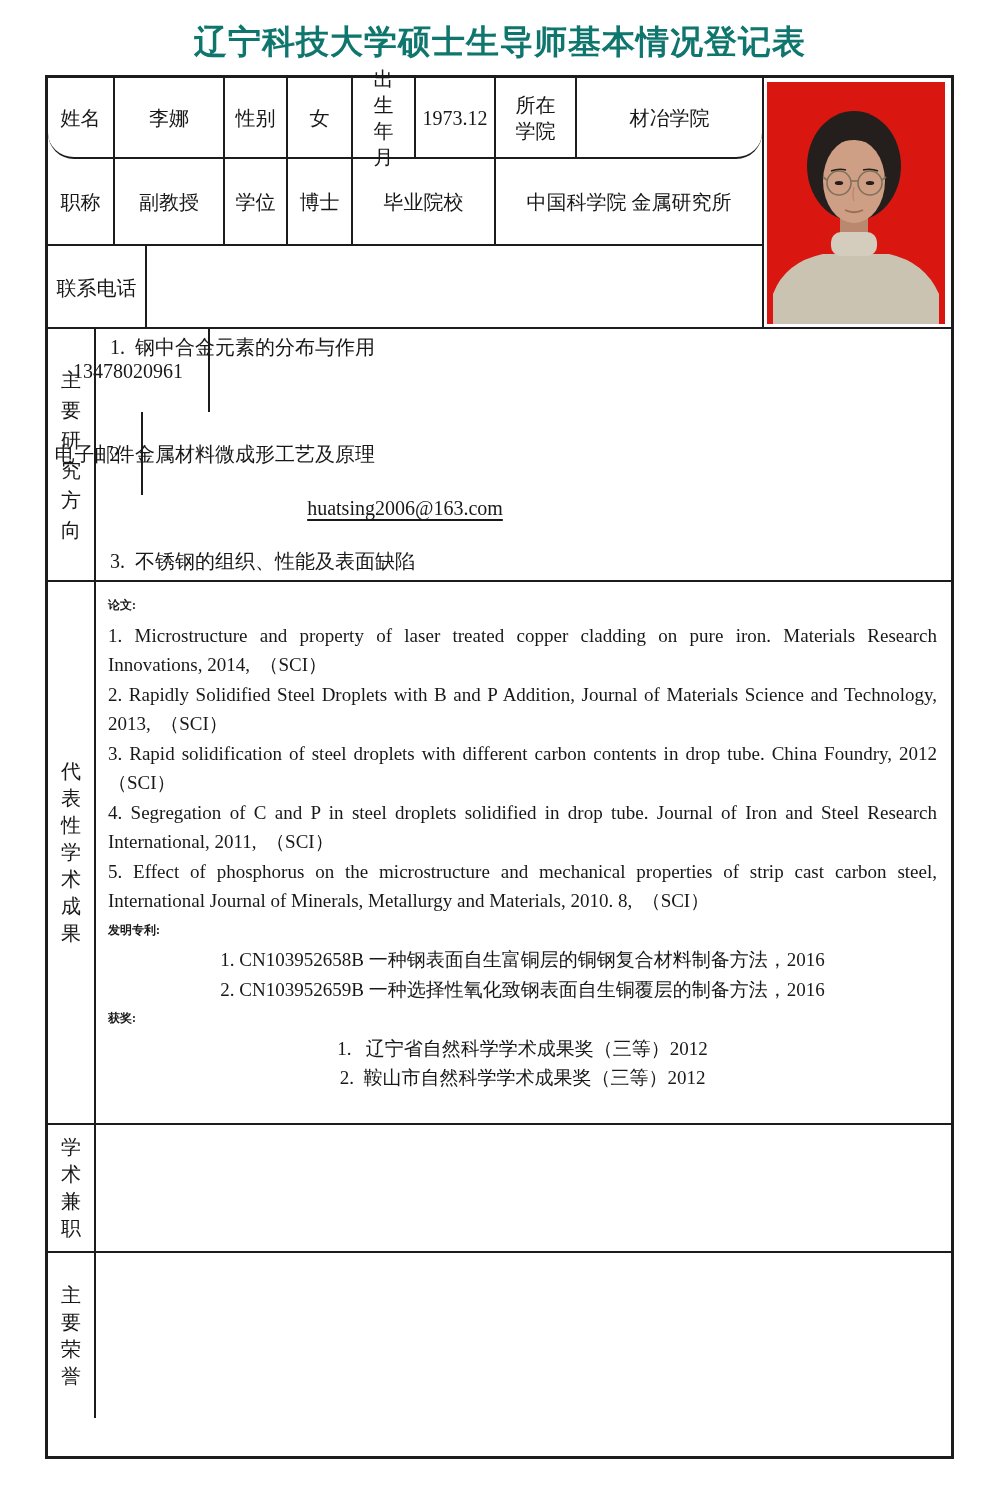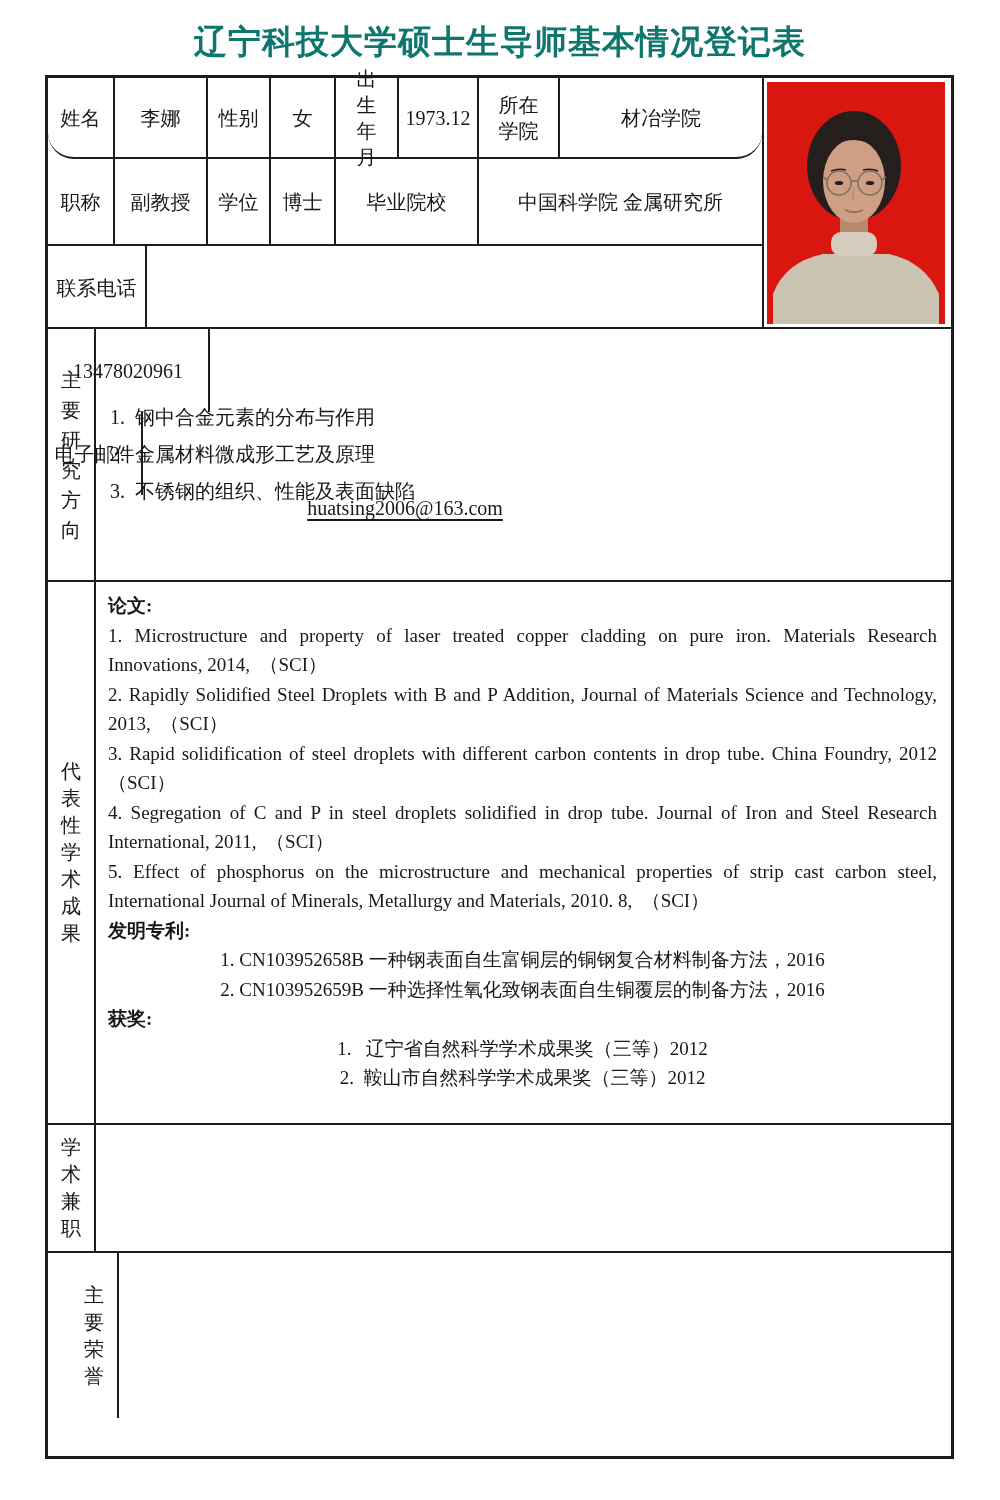--- a/index.html
+++ b/index.html
@@ -51,38 +51,38 @@
   
   .vcell { width:48px; flex-shrink:0; border-right:2px solid #1c1c1c; display:flex; align-items:center; justify-content:center; }
   .vlabel {
     width:22px; font-size:20px; text-align:center;
     word-break:break-all; line-height:30px;
   }
   .vlabel.tight { line-height:27px; }
   
   .content { flex:1 1 auto; text-align:left; }
   .research-content {
-    display:flex; flex-direction:column; justify-content:center;
+    display:flex; flex-direction:column; justify-content:space-between;
     padding-left:14px; font-size:20px;
   }
   .research-content div { line-height:37px; white-space:pre-wrap; }
   .achv-content {
     padding:9px 14px 8px 12px;
     font-size:19px; line-height:29.5px;
   }
-  .achv-content .heading { font-weight:700; font-size:19px; }
+  .achv-content .heading { font-weight:700; font-size:12px; }
   .achv-content .entry { text-align:justify; white-space:pre-wrap; }
   .achv-content .entry.cjk { text-align:center; }
   .empty-content { flex:1 1 auto; }
   .row4 { height:253px; }
   .row5 { height:543px; }
   .row6 { height:128px; }
-  .row7 { height:165px;padding-left:23px; }
+  .row7 { height:165px; }
   
-  .w67{width:67px;} .w93{width:93px;} .w63{width:63px;} .w65{width:65px;}
+  .w67{width:67px;} .w93{width:110px;} .w63{width:63px;} .w65{width:65px;}
   .w80{width:80px;} .w81{width:81px;} .w143{width:143px;}
   .w99{width:99px;} .w190{width:162px;} .w107{width:95px;}
   .two-line { padding:0 17px; }
 </style>
 </head>
 <body>
 
 <div class="page-title">辽宁科技大学硕士生导师基本情况登记表</div>
 
 <div class="tbl">

